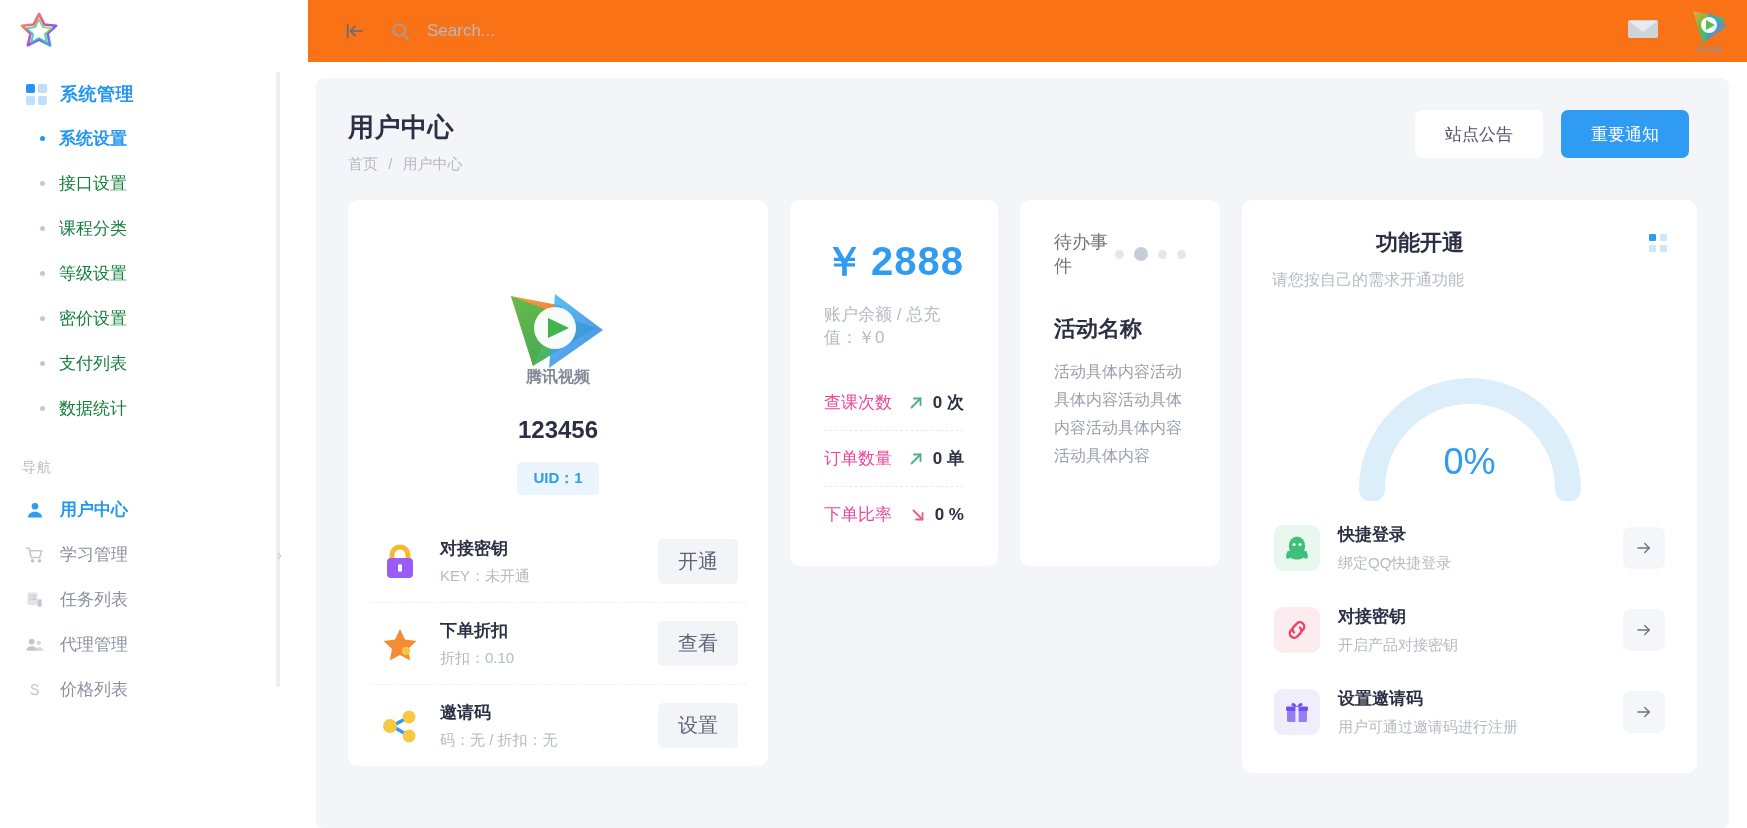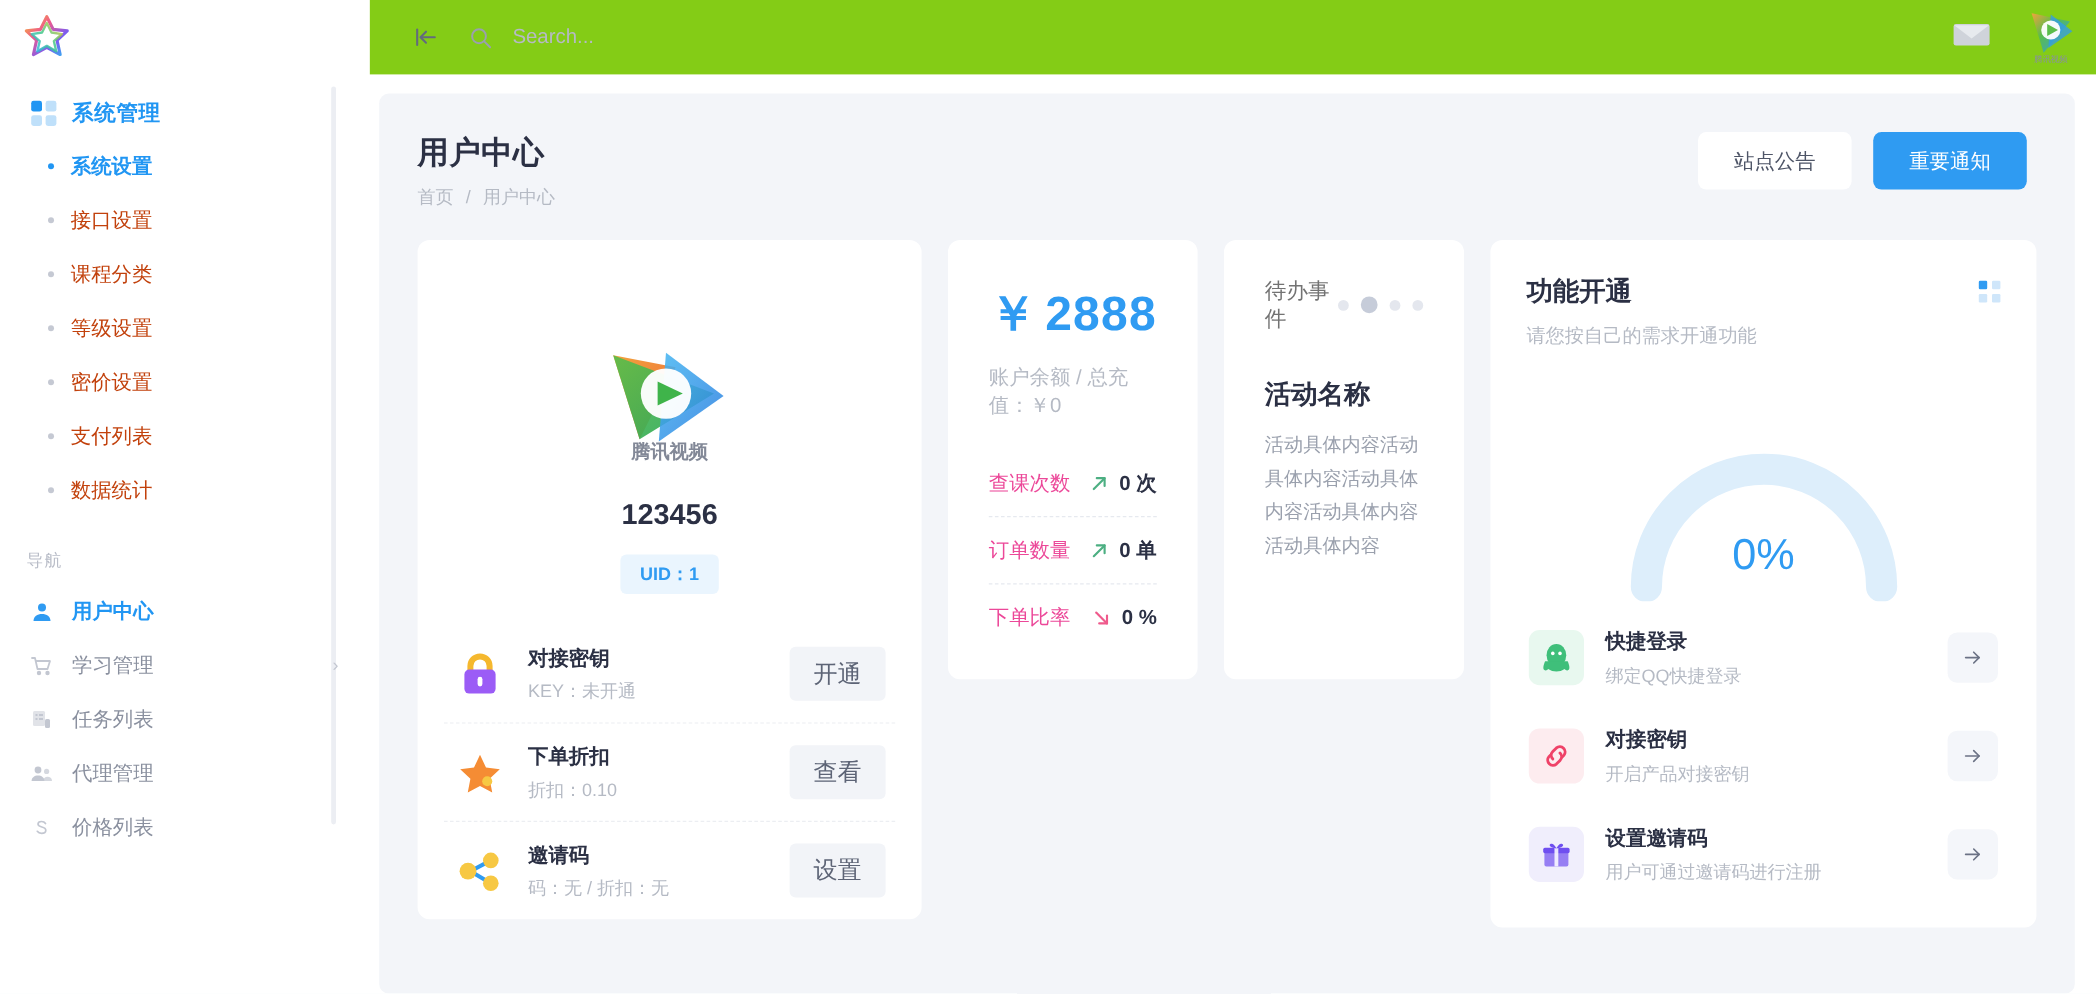--- a/index.html
+++ b/index.html
@@ -37,21 +37,21 @@
     font-size: 18px; font-weight: 700; color: #2196f3;
     letter-spacing: .5px;
   }
   .grid-icon { display: grid; grid-template-columns: 9px 9px; grid-template-rows: 9px 9px; gap: 3px; }
   .grid-icon i { display: block; width: 9px; height: 9px; border-radius: 2px; background: #bfe0fa; }
   .grid-icon i:first-child { background: #2196f3; }
 
   .sub-item {
     display: flex; align-items: center; gap: 14px;
     padding: 11px 0 11px 40px;
-    font-size: 17px; color: #c2410c;
+    font-size: 17px; color: #15803d;
     cursor: pointer;
   }
   .sub-item .dot { width: 5px; height: 5px; border-radius: 50%; background: #c5c9d3; flex: 0 0 5px; }
   .sub-item.active { color: #2196f3; font-weight: 600; }
   .sub-item.active .dot { background: #2196f3; }
 
   .nav-caption {
     font-size: 14px; color: #b9bdc8; padding: 28px 0 10px 22px; letter-spacing: 1px;
   }
 
@@ -62,21 +62,21 @@
   }
   .main-item.active { color: #2196f3; font-weight: 600; }
   .main-item .mi-icon { width: 22px; height: 22px; display: flex; align-items: center; justify-content: center; flex: 0 0 22px; }
   .main-item .chev { margin-left: auto; color: #c3c7d1; font-size: 15px; }
 
   
   .right { flex: 1 1 auto; display: flex; flex-direction: column; min-width: 0; }
 
   .topbar {
     height: 62px; display: flex; align-items: center; gap: 0;
-    padding: 0 4px 0 30px; background: #84cc16; flex: 0 0 62px;
+    padding: 0 4px 0 30px; background: #f97316; flex: 0 0 62px;
   }
   .collapse-btn { width: 34px; height: 34px; display: flex; align-items: center; justify-content: center; color: #636b7d; cursor: pointer; }
   .search-box { display: flex; align-items: center; gap: 16px; margin-left: 18px; }
   .search-ico { color: #9aa0ad; display: flex; }
   .search-input {
     border: none; outline: none; background: transparent;
     font-size: 17px; color: #3e4557; width: 360px;
     font-family: "Liberation Sans", sans-serif;
   }
   .search-input::placeholder { color: #b5bac4; }
@@ -150,21 +150,21 @@
   .todo-title { font-size: 18px; color: #737373; }
   .dots { margin-left: auto; display: flex; gap: 10px; align-items: center; }
   .dots i { width: 9px; height: 9px; border-radius: 50%; background: #e4e7ee; display: block; }
   .dots i.on { width: 14px; height: 14px; background: #c6ccd9; }
   .todo-name { font-size: 22px; font-weight: 700; color: #2b3044; margin-top: 36px; }
   .todo-desc { font-size: 16px; color: #9aa0ad; line-height: 1.75; margin-top: 14px; }
 
   
   .col-right { flex: 1 1 auto; min-width: 0; }
   .func-card { padding: 28px 30px 20px 30px; min-height: 560px; }
-  .func-head { display: flex; align-items: flex-start; }
+  .func-head { display: flex; align-items: flex-start; text-align: right; }
   .func-title { font-size: 22px; font-weight: 700; color: #2b3044; }
   .func-sub { font-size: 16px; color: #b5bac4; margin-top: 12px; }
   .mini-grid { margin-left: auto; display: grid; grid-template-columns: 7px 7px; grid-template-rows: 7px 7px; gap: 4px; margin-top: 6px; }
   .mini-grid i { width: 7px; height: 7px; border-radius: 1px; background: #cfe6fa; display: block; }
   .mini-grid i:first-child { background: #2f9bf2; }
 
   .gauge-wrap { position: relative; height: 210px; display: flex; align-items: flex-end; justify-content: center; }
   .gauge-pct { position: absolute; left: 50%; transform: translateX(-50%); bottom: 18px; font-size: 36px; color: #2f9bf2; }
 
   .func-list { margin-top: 6px; }

